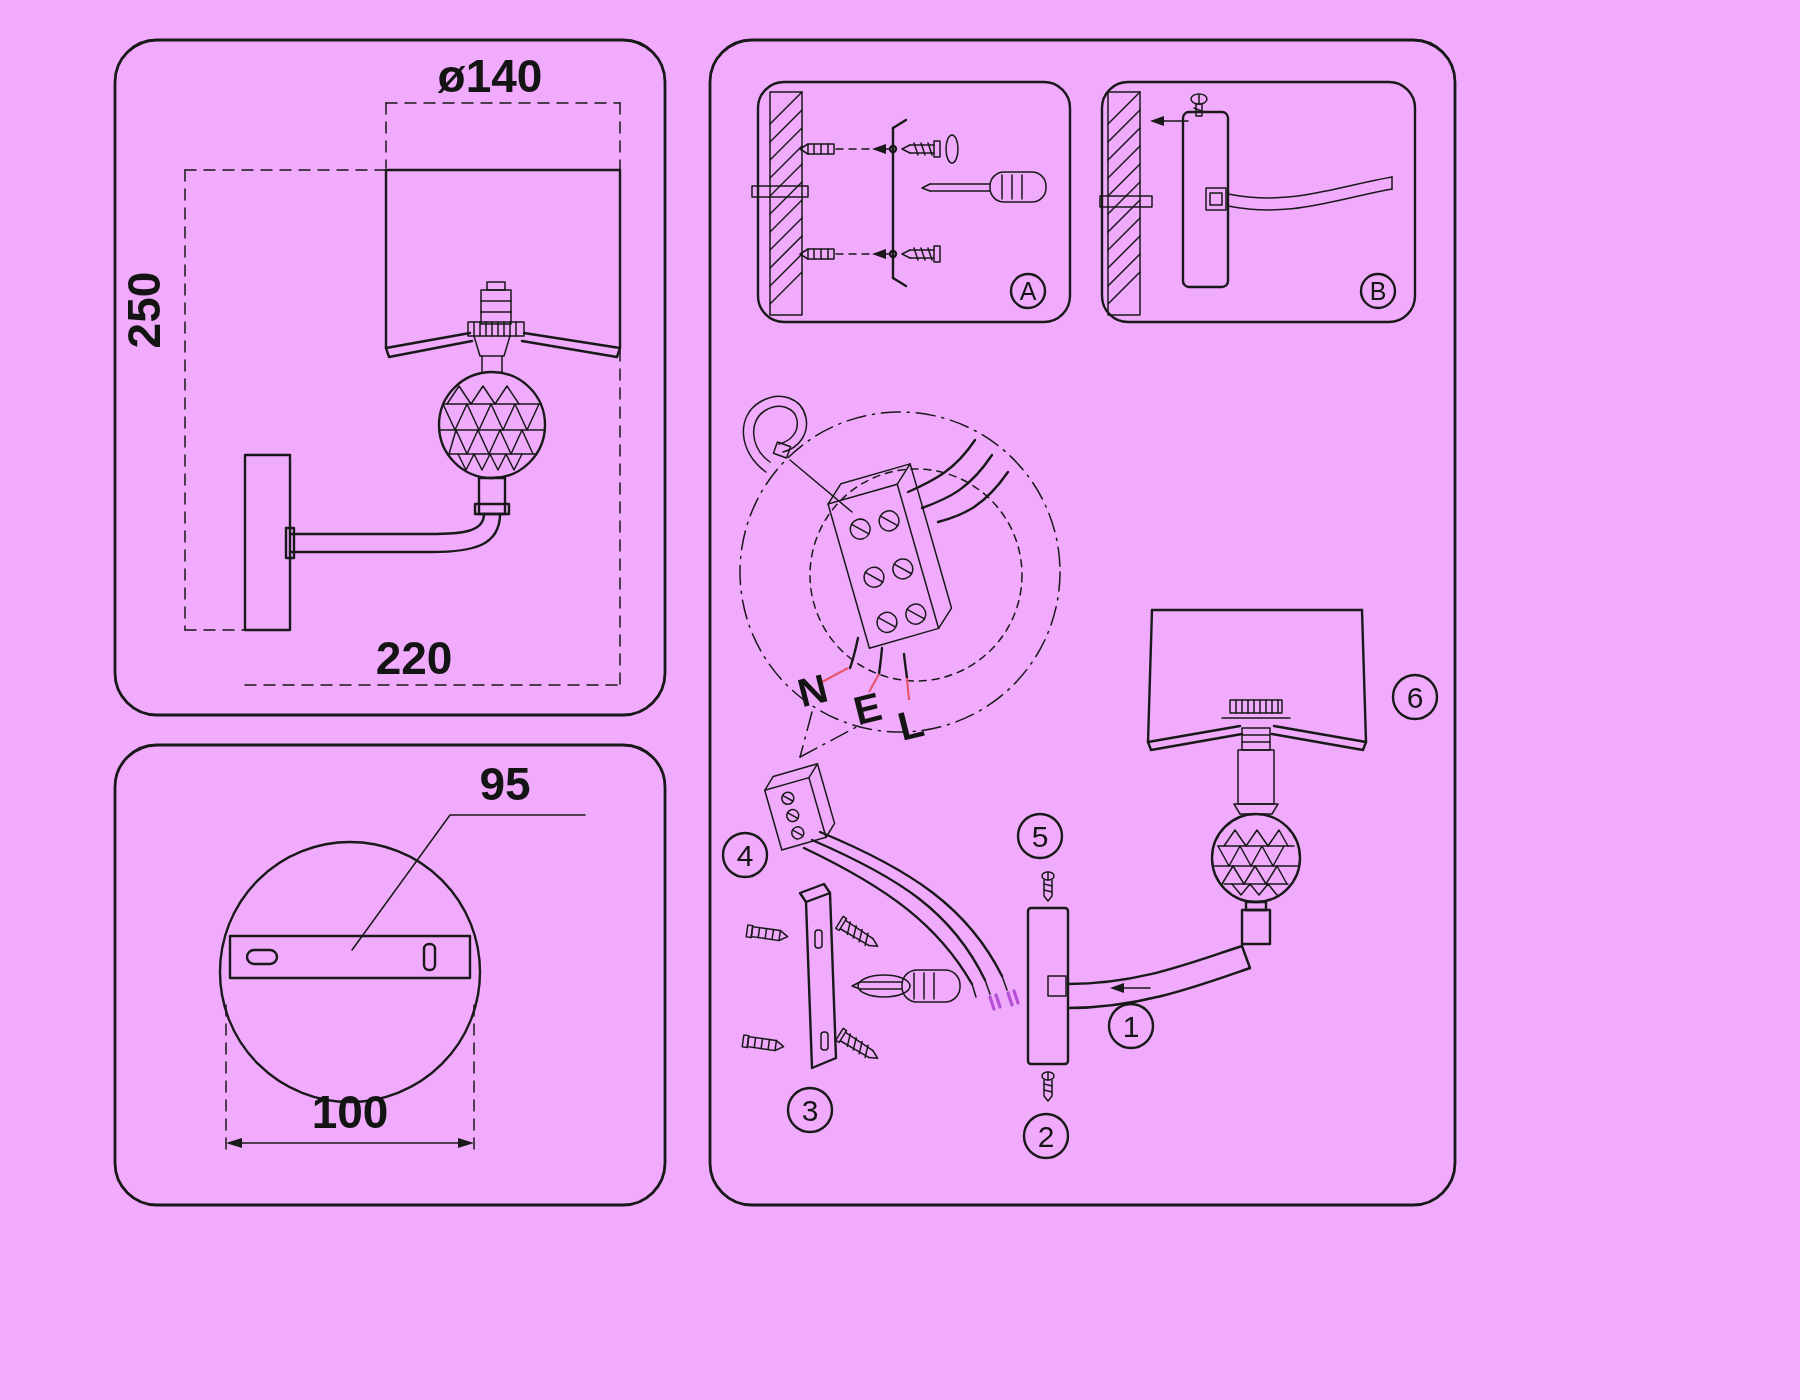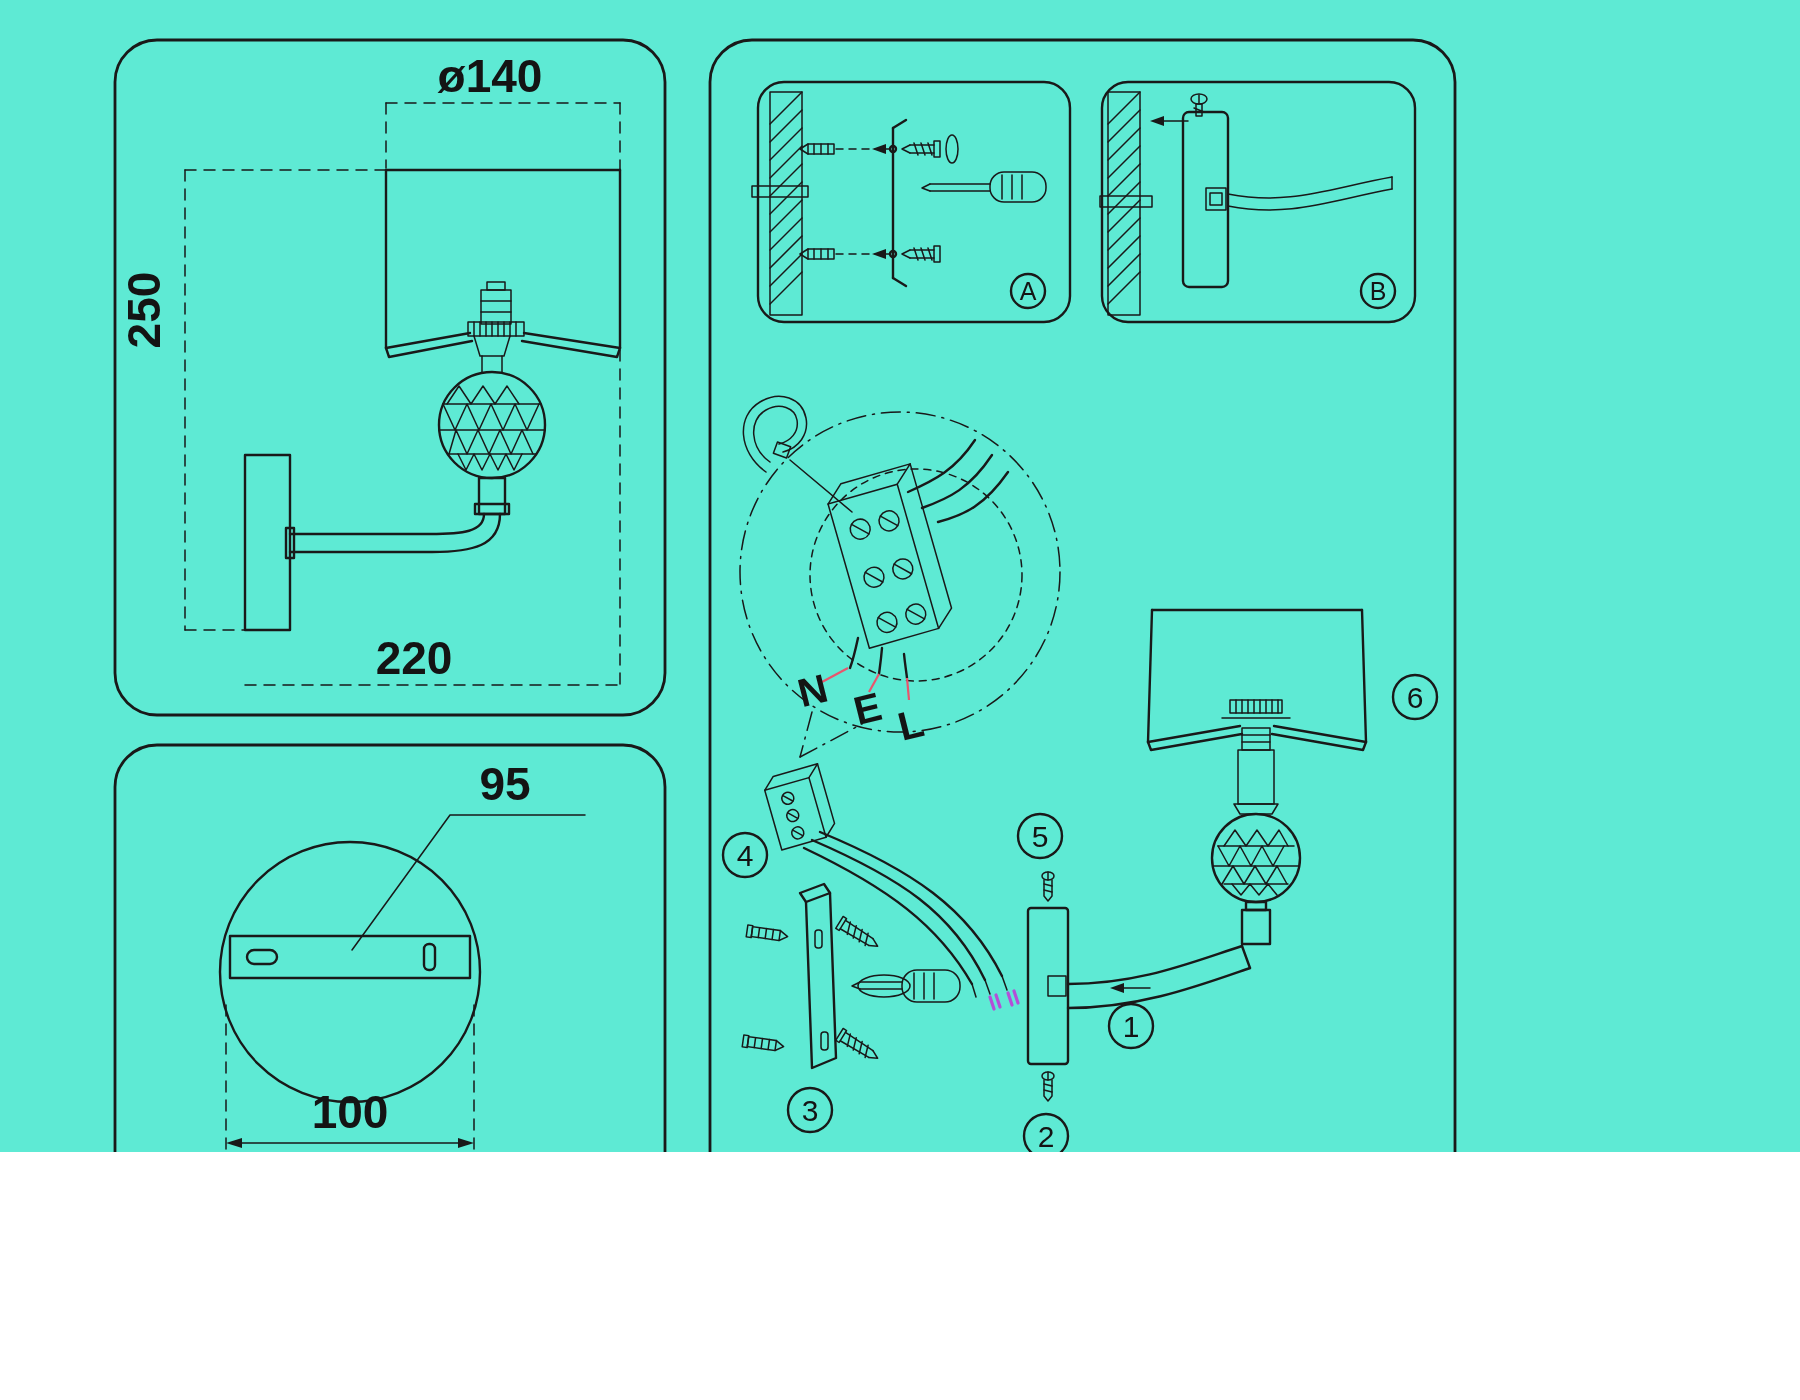--- a/index.html
+++ b/index.html
@@ -1,16 +1,16 @@
 <!DOCTYPE html>
 <html><head>
 <meta charset="utf-8">
 <style>
   html,body{margin:0;padding:0;background:#ffffff;}
-  #stage{position:relative;width:1800px;height:1152px;background:#5eead4;overflow:hidden;}
+  #stage{position:relative;width:1800px;height:1400px;background:#f0abfc;overflow:hidden;}
   svg{display:block;}
   .ln{fill:none;stroke:#191919;stroke-width:2.4;stroke-linecap:round;stroke-linejoin:round;}
   .thin{stroke-width:1.5;}
   .border{stroke-width:2.8;}
   .dash{stroke-dasharray:11 8;}
   .dashfine{stroke-dasharray:7 6;}
   .dashdot{stroke-dasharray:19 7 2 7;}
   .ah{fill:#191919;stroke:none;}
   .leader{fill:none;stroke-width:2.2;}
   .ptick{fill:none;stroke-width:3.2;stroke-linecap:round;}

